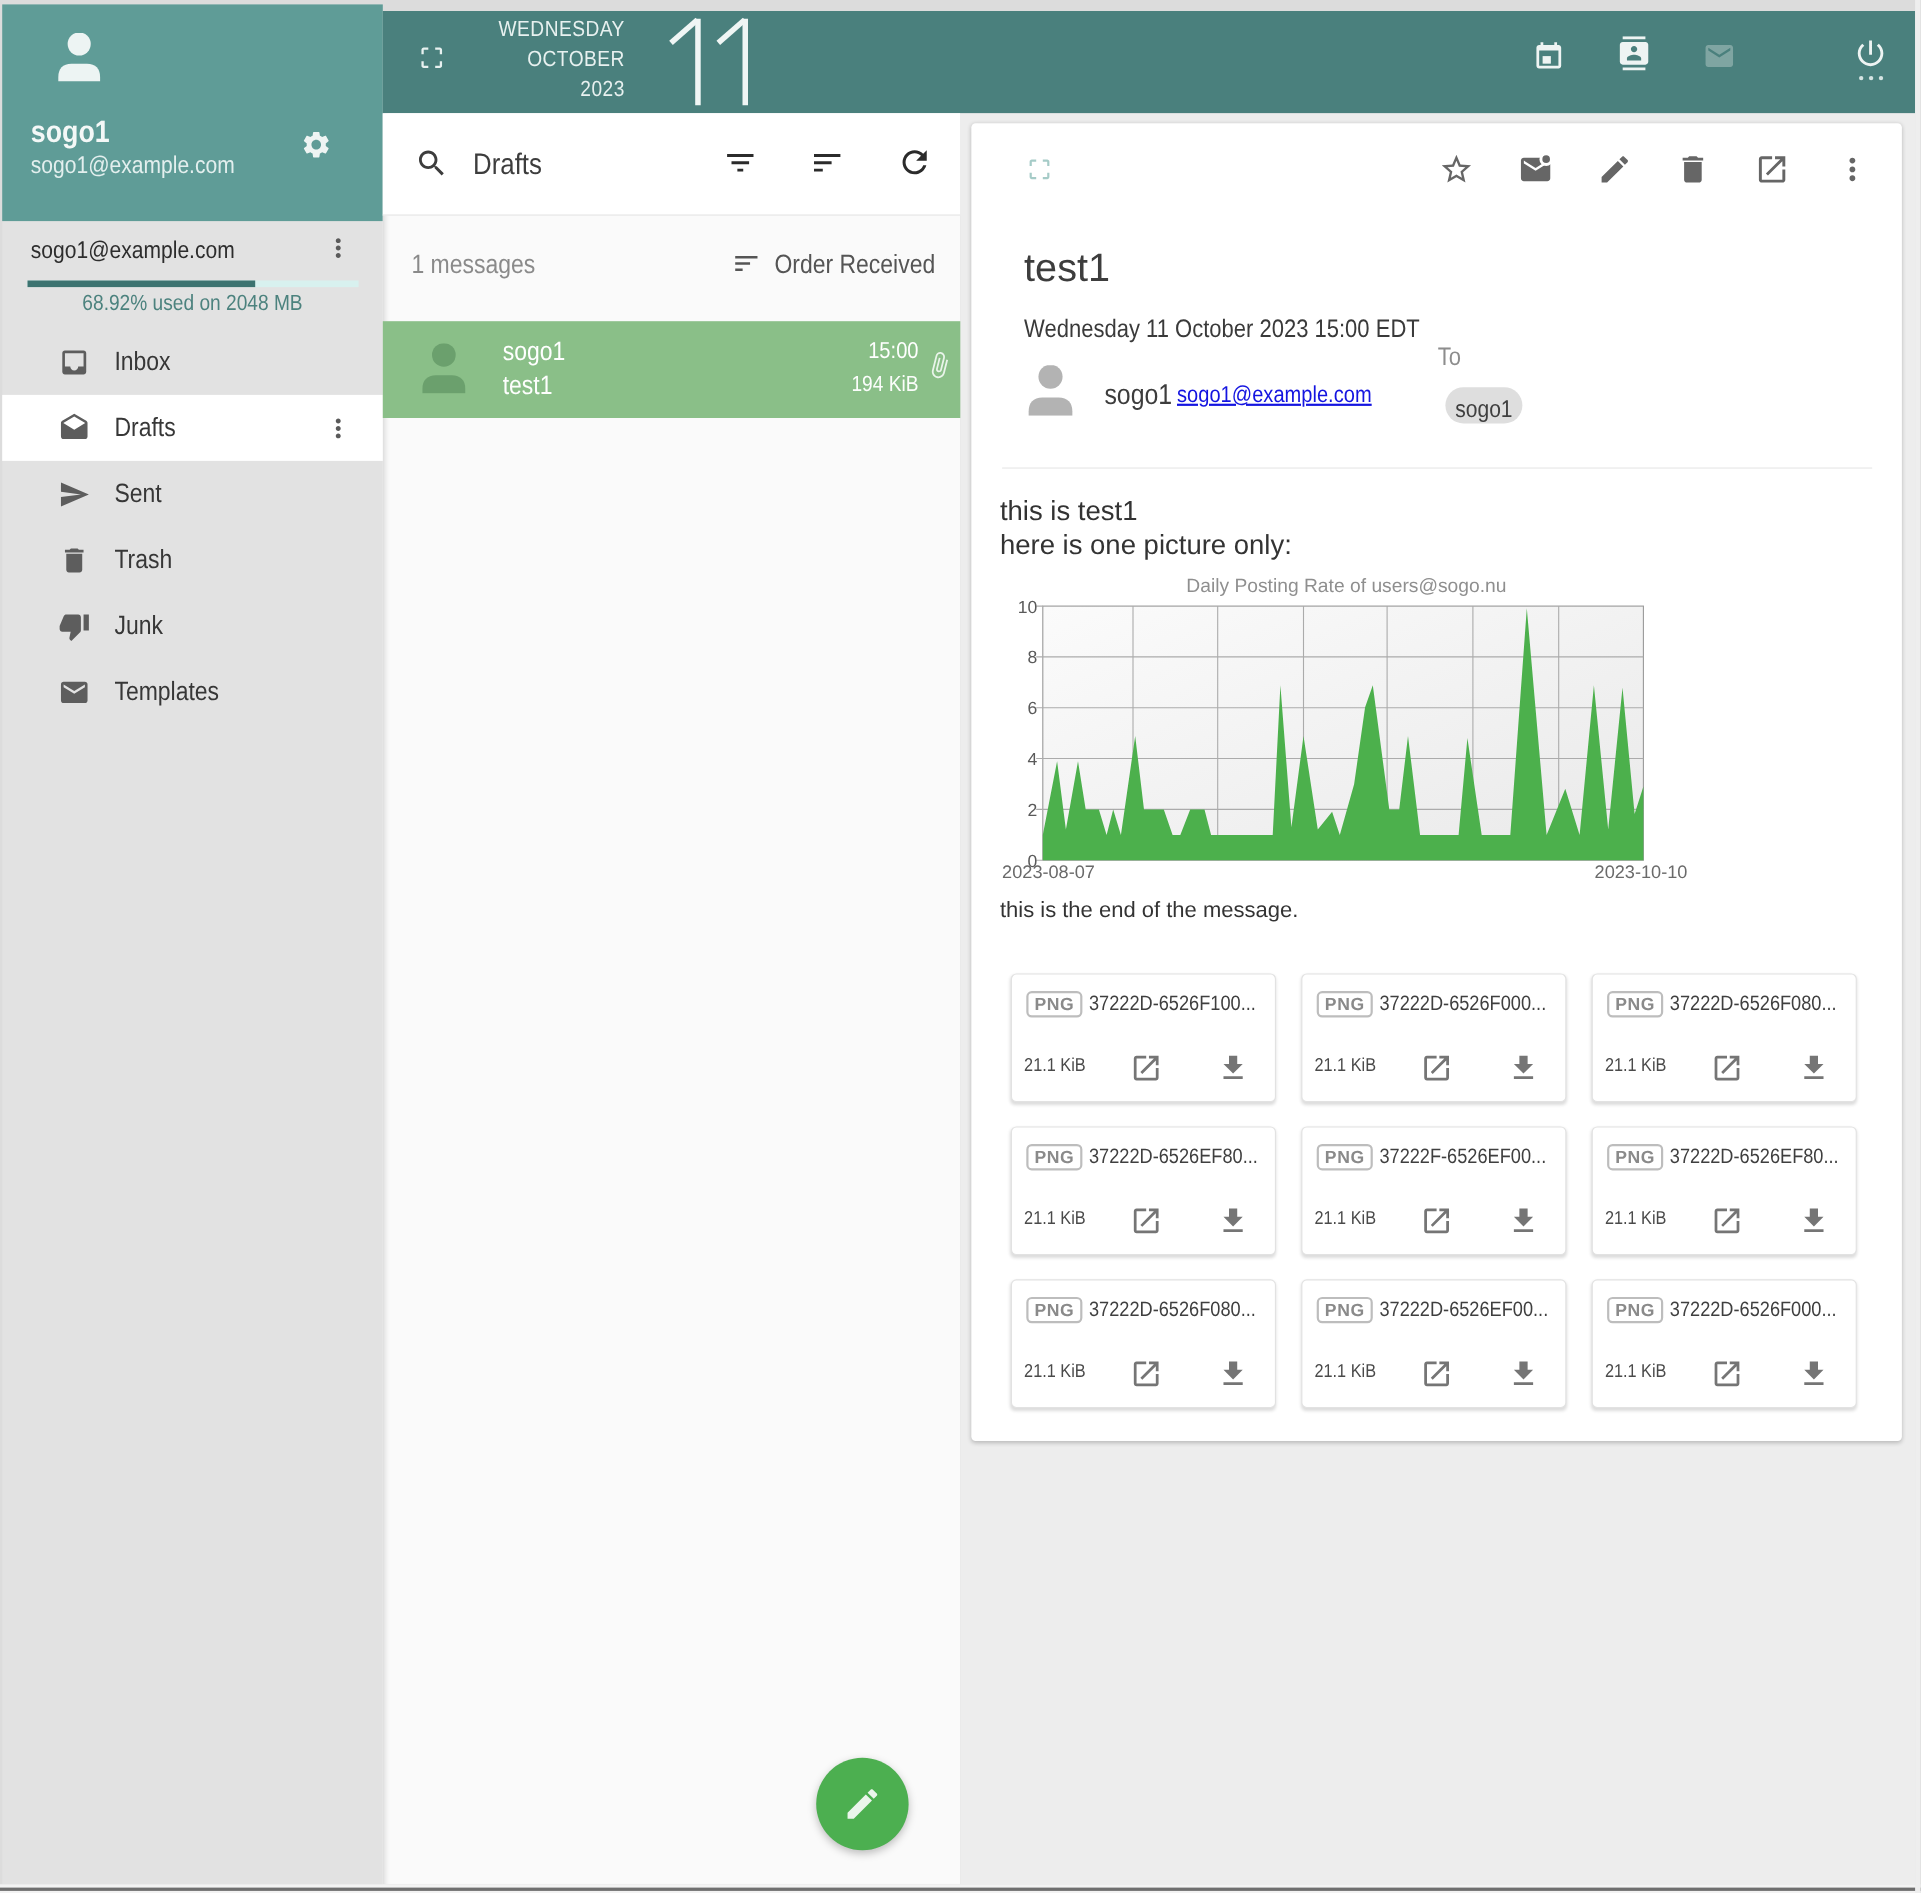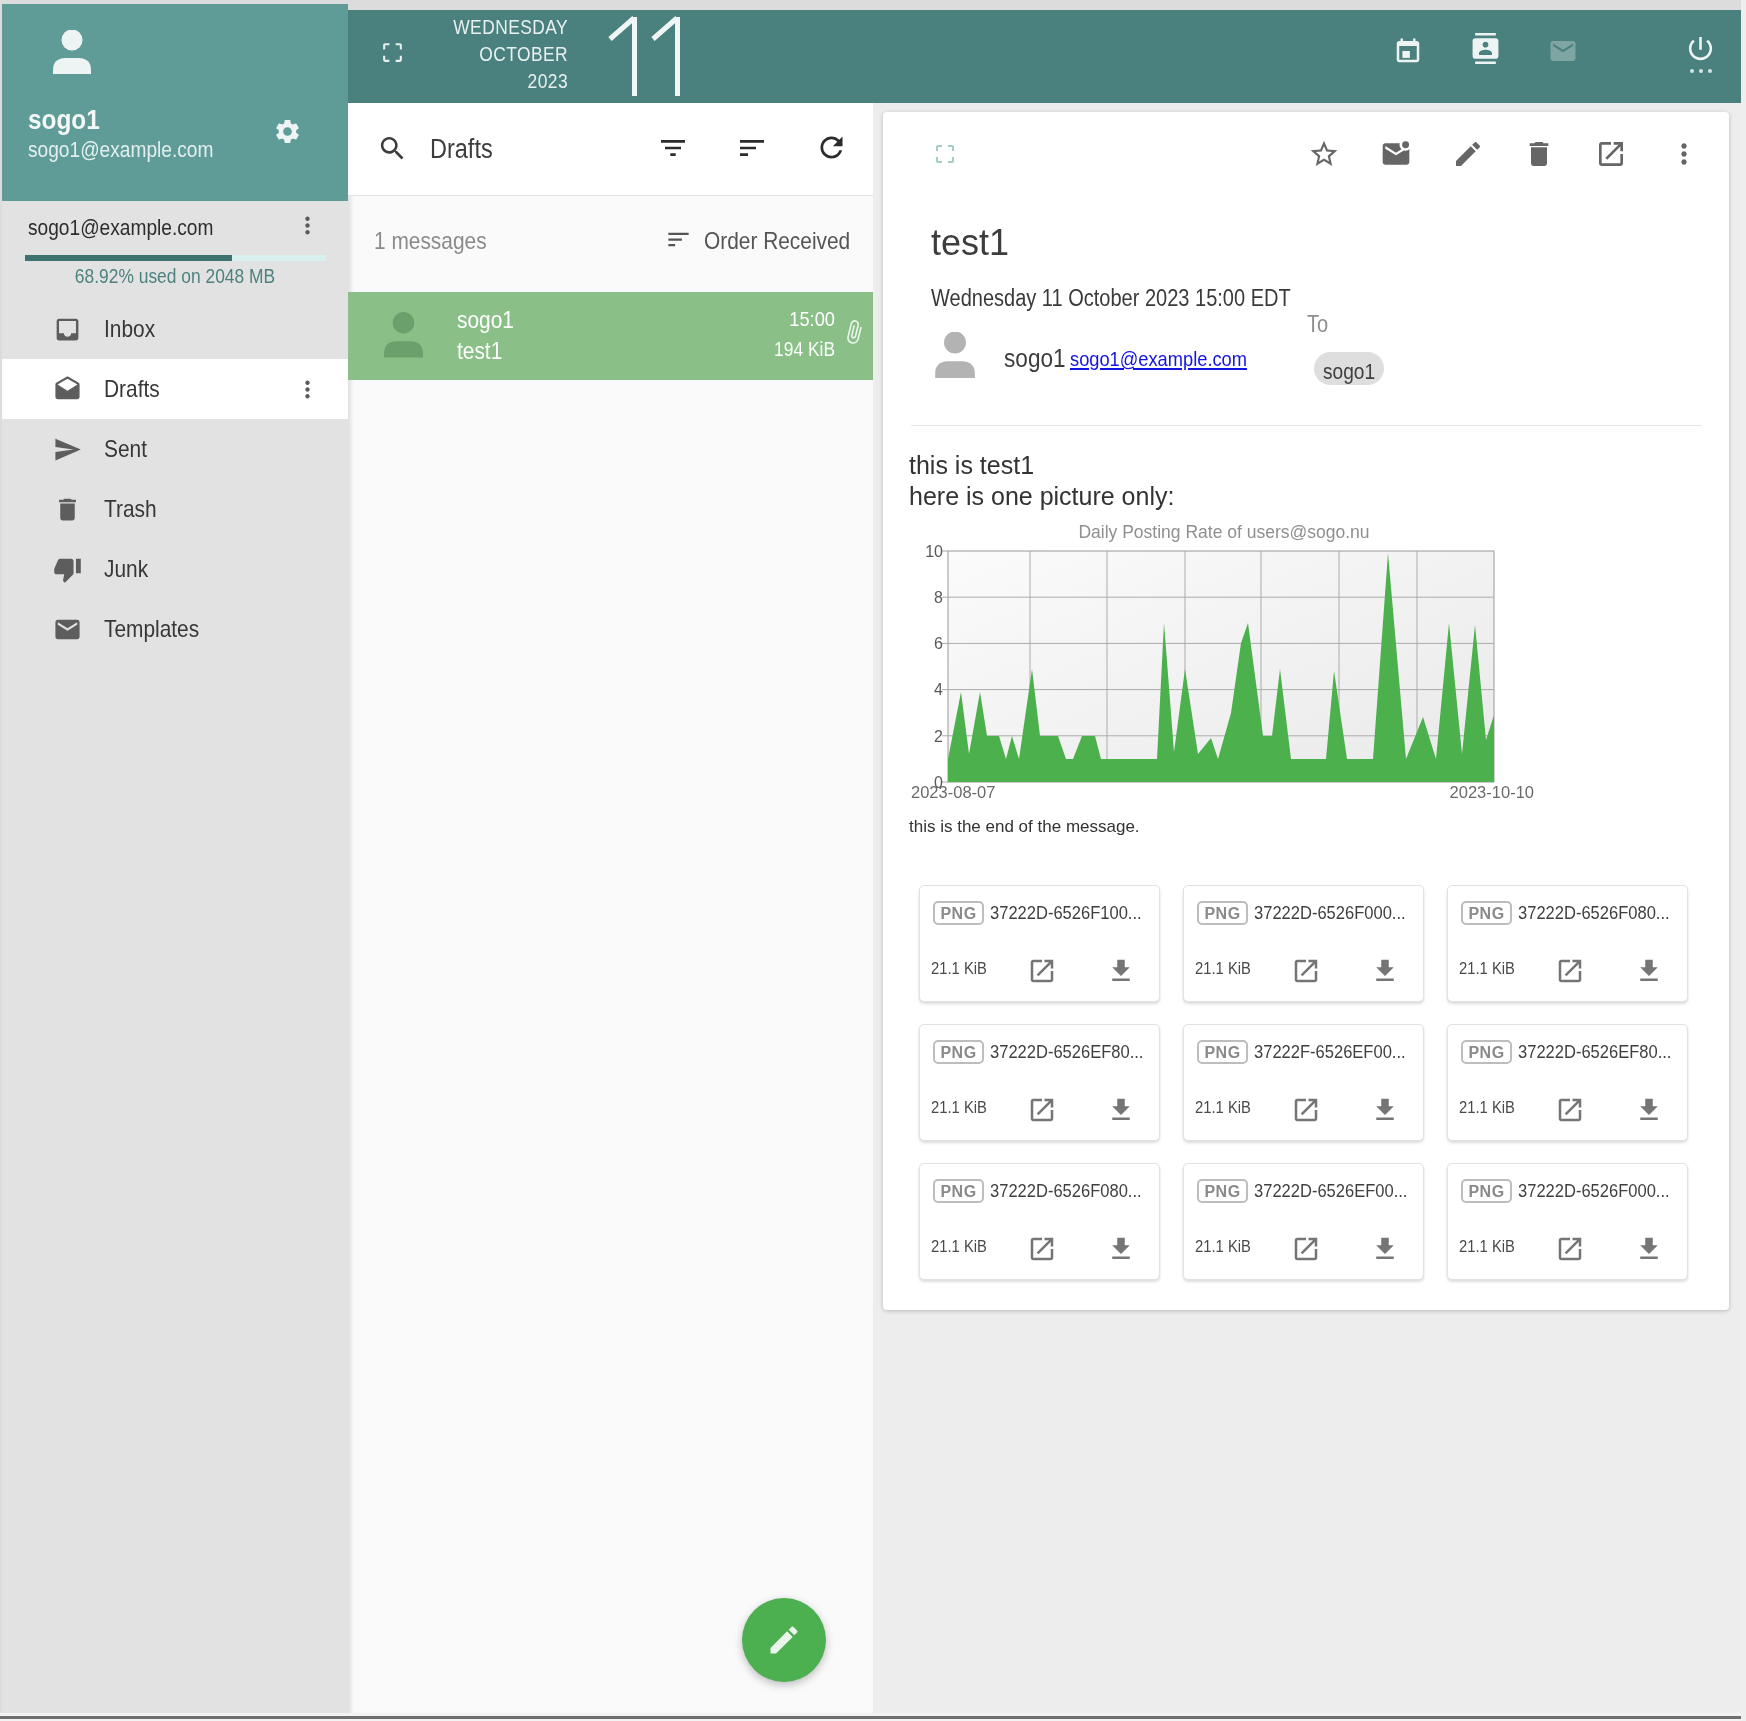--- a/index.html
+++ b/index.html
@@ -167,21 +167,21 @@
     <circle cx="21" cy="10" r="10.5"></circle>
     <path d="M2 44 L2 40 Q2 28.5 14 28 L28 28 Q40 28.5 40 40 L40 44 Z"></path>
   </svg>
 <div class="abs cx" style="left:1004px;top:343px;font-size:26px;color:#3d3d3d;">sogo1</div>
 <div class="abs cx" style="left:1070px;top:347px;font-size:21px;color:#1414e0;text-decoration:underline;">sogo1@example.com</div>
 <div class="abs" style="left:1314px;top:352px;width:70px;height:33px;border-radius:17px;background:#dedede;"></div>
 <div class="abs cxc" style="left:1314px;top:359px;width:70px;text-align:center;font-size:22px;color:#3f3f3f;">sogo1</div>
 <div class="abs" style="left:911px;top:425px;width:791px;height:1px;background:#e6e6e6;"></div>
 
 <div class="abs" style="left:909px;top:450px;font-size:25px;line-height:31px;color:#333333;">this is test1<br>here is one picture only:</div>
-<div class="abs" style="left:909px;top:817px;font-size:17px;color:#333333;">this is the end of the message.</div>
+<div class="abs" style="left:909px;top:817px;font-size:20px;color:#333333;">this is the end of the message.</div>
 
 <svg class="abs" style="left:909px;top:516px;" width="630" height="292" viewBox="0 0 630 292">
   <defs>
     <linearGradient id="pg" x1="0" y1="0" x2="1" y2="1">
       <stop offset="0" stop-color="#fbfbfb"></stop>
       <stop offset="1" stop-color="#e9e9e9"></stop>
     </linearGradient>
   </defs>
   <text x="315" y="22" text-anchor="middle" font-size="17.5" fill="#8f8f8f">Daily Posting Rate of users@sogo.nu</text>
   <rect x="39" y="35" width="546" height="231" fill="url(#pg)" stroke="#999999" stroke-width="1"></rect>

